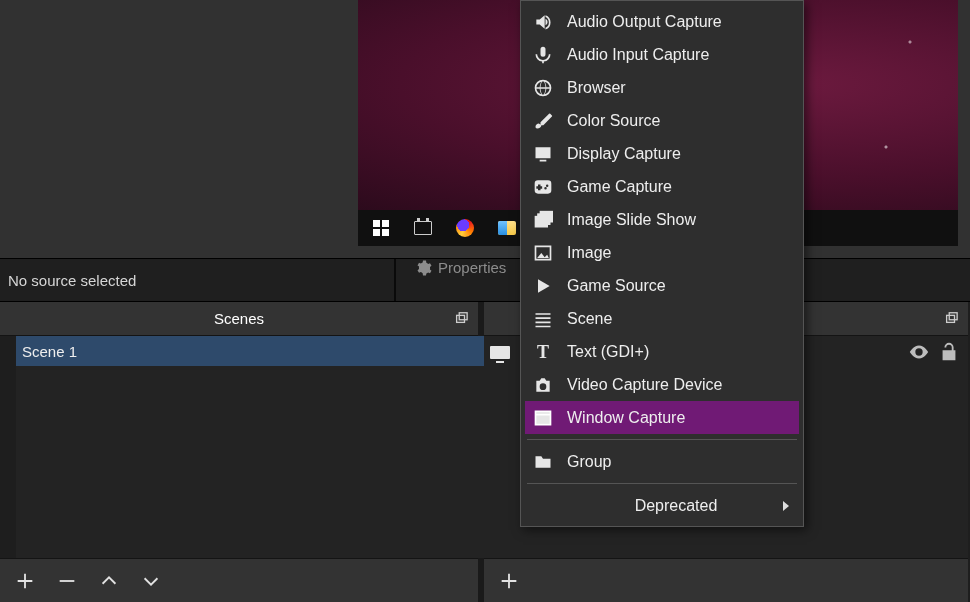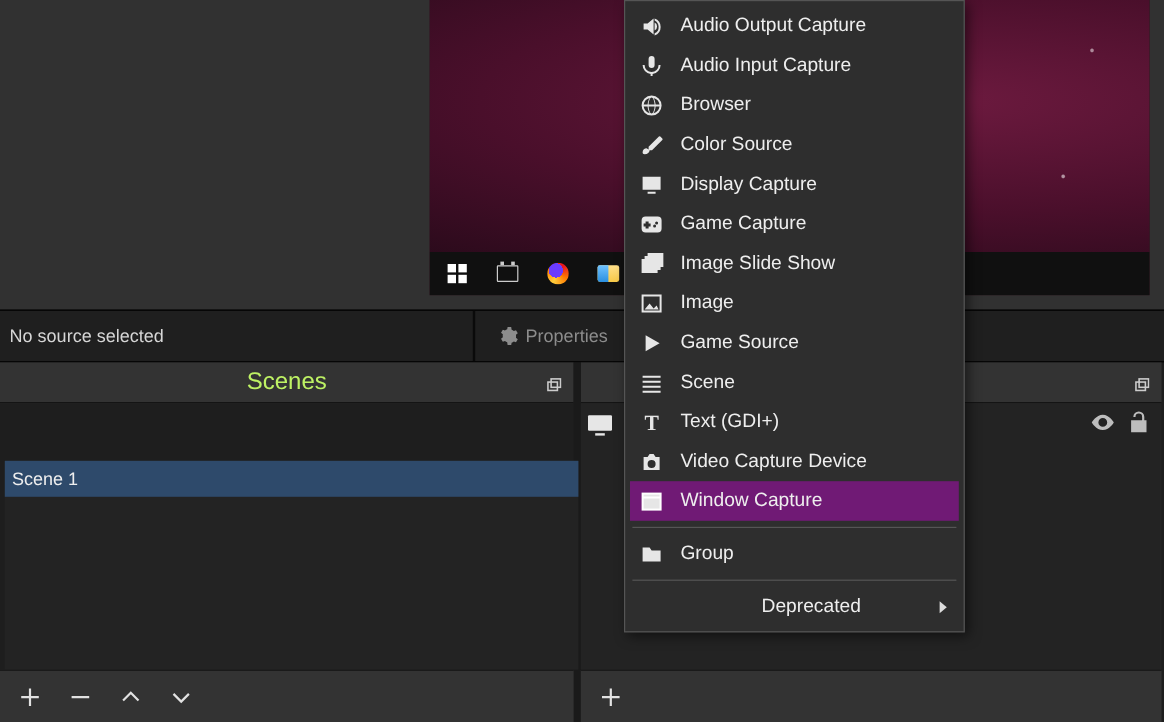--- a/index.html
+++ b/index.html
@@ -75,48 +75,48 @@
     border-top:1px solid #000; border-bottom:1px solid #000;
     display:flex; align-items:center;
     color:#d6d6d6; font-size:15px;
   }
   .status-text { padding-left:8px; flex:0 0 auto; }
   .status-bar .divider {
     position:absolute; left:394px; top:0; bottom:0; width:2px; background:#0a0a0a;
   }
   .properties-btn {
     position:absolute; left:404px; top:0; bottom:0;
-    display:flex; align-items:center; gap:6px;
+    display:flex; align-items:flex-start; gap:6px;
     color:#8c8c8c; font-size:15px;
     padding:0 10px;
   }
   .gear { width:18px; height:18px; }
   .gear svg { width:18px; height:18px; fill:#8c8c8c; }
 
   
   .panel-header {
     position:absolute; top:302px; height:34px;
     background:#333333;
     display:flex; align-items:center; justify-content:center;
-    color:#bef264; font-size:20px;
+    color:#ffffff; font-size:15px;
     border-bottom:1px solid #141414;
   }
   .panel-header .pop-icon {
     position:absolute; right:8px; top:50%; transform:translateY(-50%);
     width:16px; height:16px; color:#d0d0d0;
   }
   .scenes-header { left:0; width:478px; }
   .right-header  { left:484px; width:484px; }
 
   
   .panel-body {
     position:absolute; top:336px; bottom:44px;
     background:#232323;
   }
-  .scenes-body { left:4px; width:478px;margin-top:48px; }
+  .scenes-body { left:16px; width:478px; }
   .right-body  { left:484px; width:484px; }
 
   .panel-gap { position:absolute; left:478px; top:302px; width:6px; bottom:0; background:#1a1a1a; }
 
   .scene-row {
     position:absolute; left:0; top:0; right:0; height:30px;
     background:#2e4a6b;
     display:flex; align-items:center;
     padding-left:6px; font-size:15px; color:#eee;
   }

